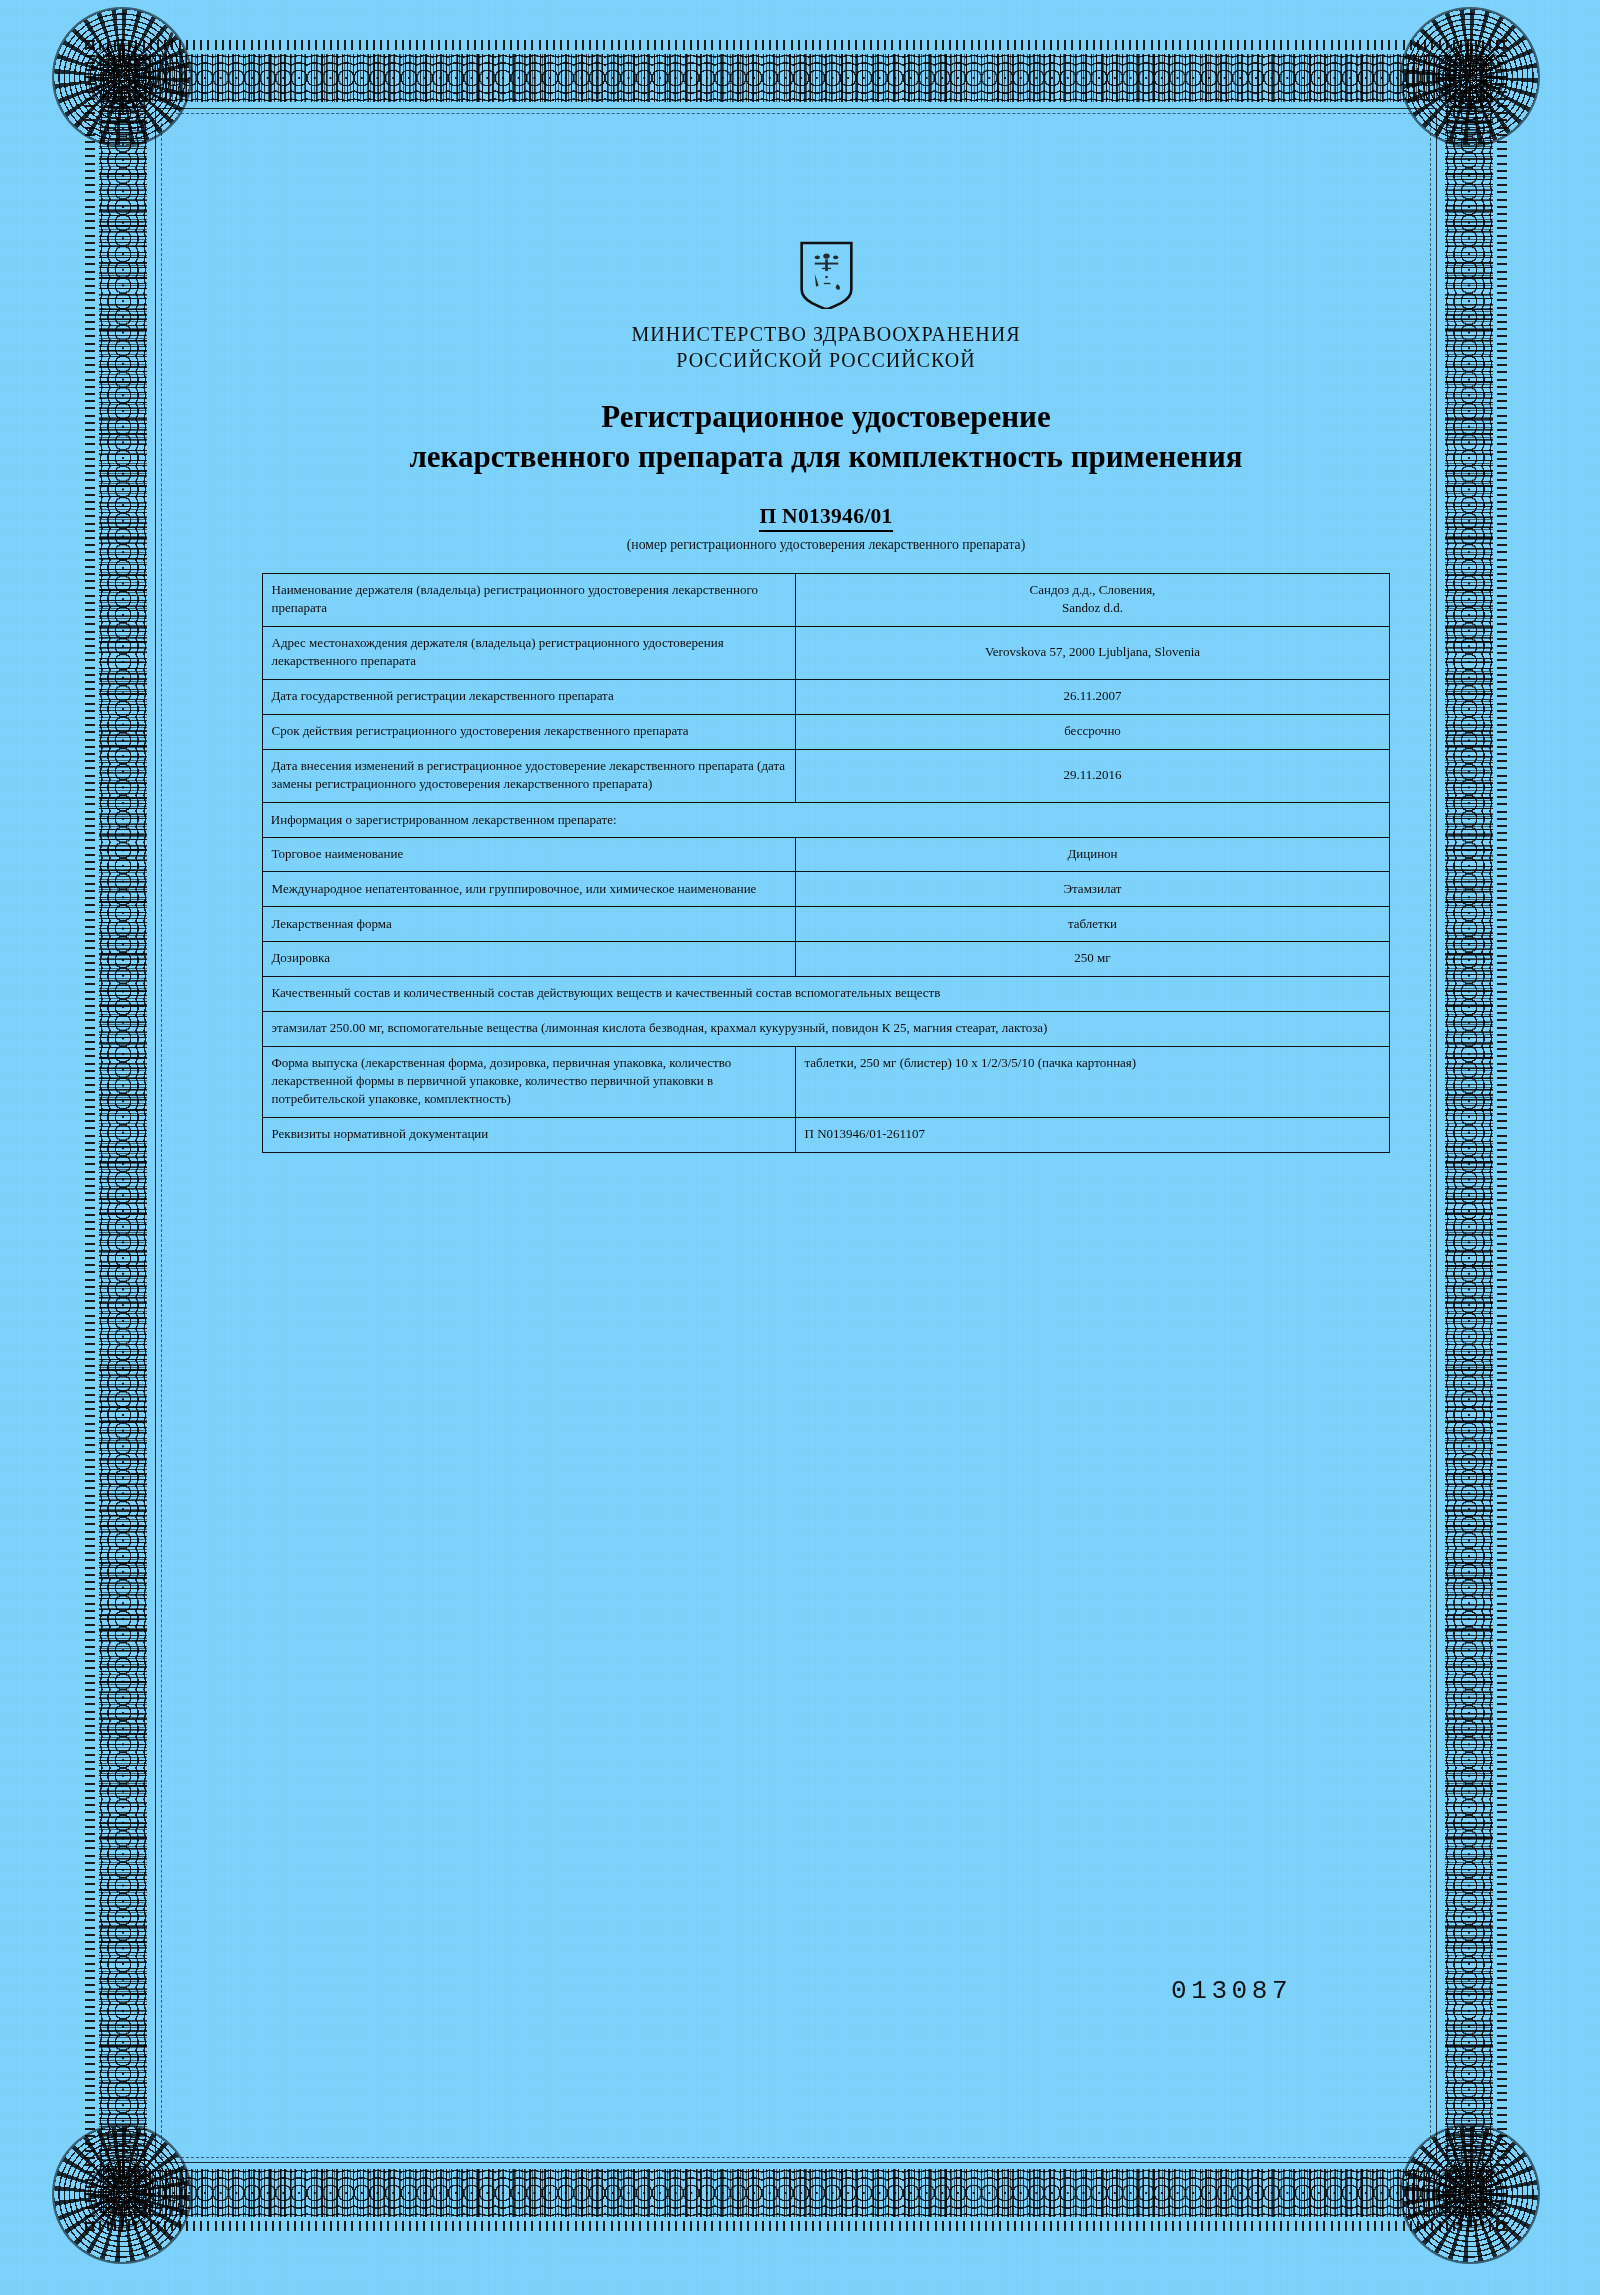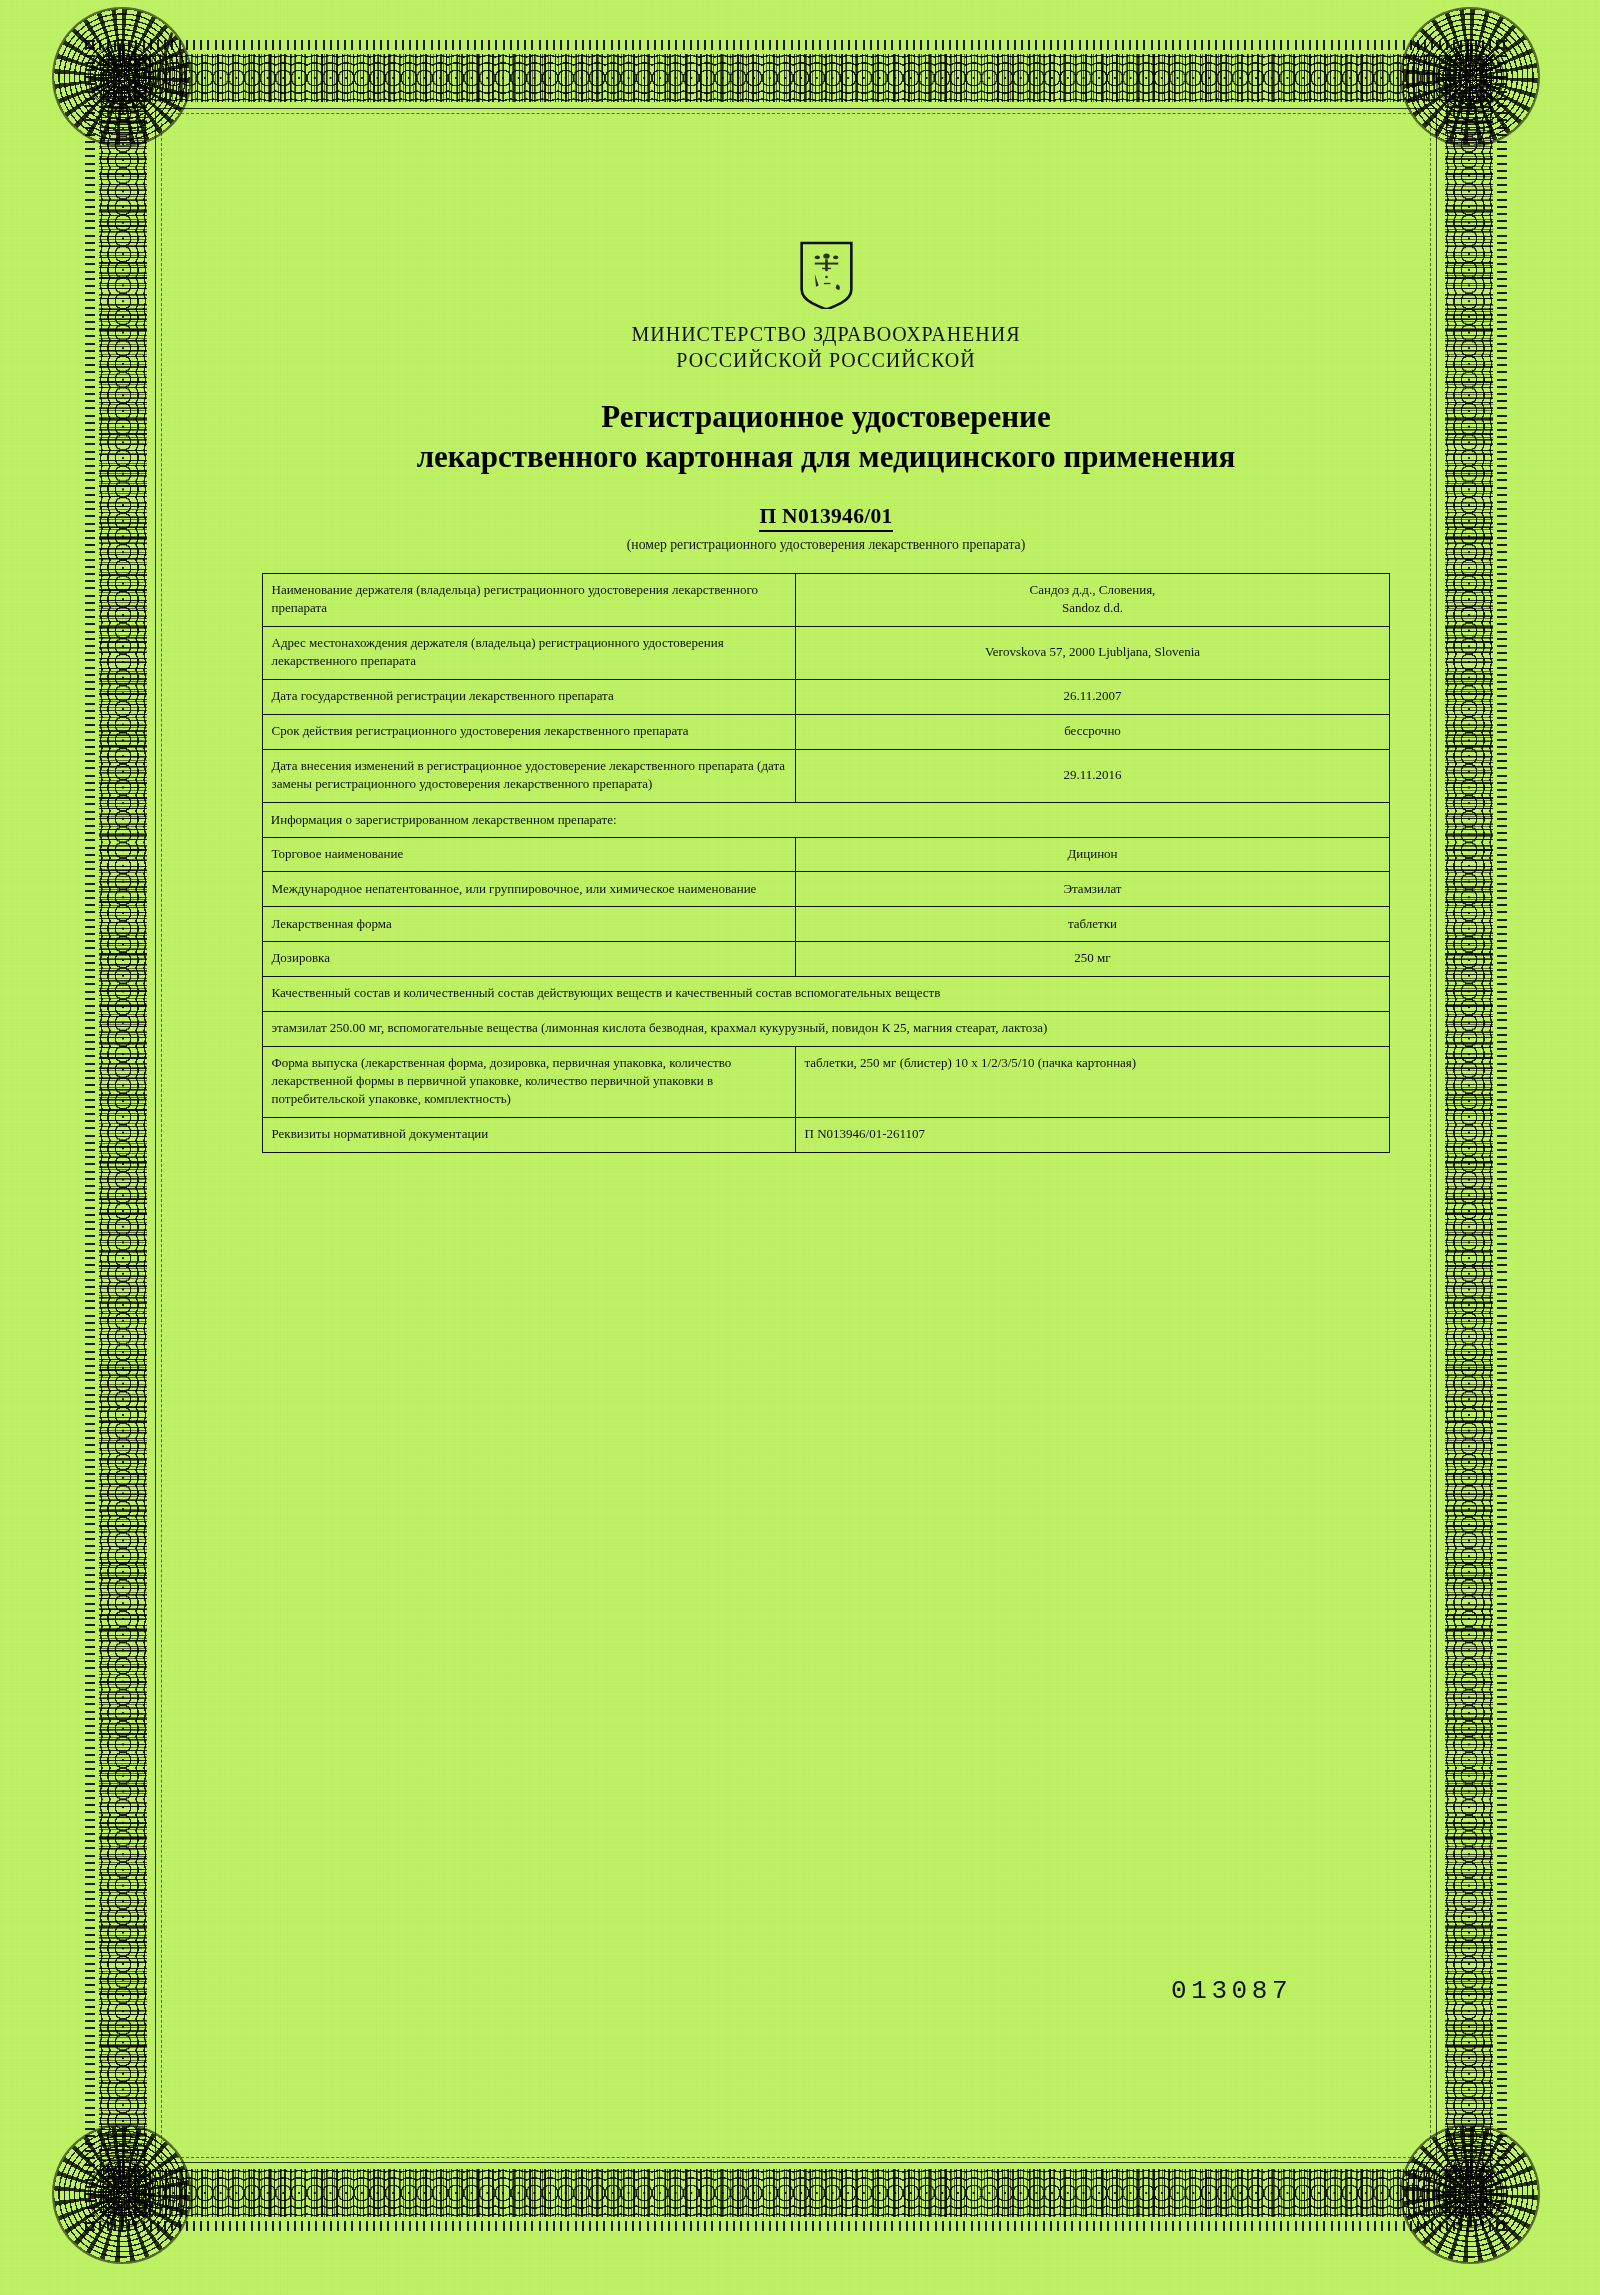--- a/index.html
+++ b/index.html
@@ -16,21 +16,21 @@
     color: #000;
     overflow: hidden;
   }
 
   
   #scan-page {
     position: absolute;
     left: 0; top: 0;
     width: 1600px;
     height: 2295px;
-    background: #bef264;
+    background: #7dd3fc;
   }
 
   
   #scan-grain {
     position: absolute;
     left: 0; top: 0; right: 0; bottom: 0;
     pointer-events: none;
     opacity: .20;
     background-image:
       repeating-linear-gradient(0deg, rgba(0,0,0,.05) 0 0.7px, transparent 0.7px 2.6px),
@@ -300,21 +300,21 @@
           </g>
         </svg>
       </div>
     </div>
 
     <div class="ministry-line">МИНИСТЕРСТВО ЗДРАВООХРАНЕНИЯ</div>
     <div class="ministry-line">РОССИЙСКОЙ РОССИЙСКОЙ</div>
 
     <div id="doc-title">
       <span class="t-line">Регистрационное удостоверение</span>
-      <span class="t-line">лекарственного картонная для медицинского применения</span>
+      <span class="t-line">лекарственного препарата для комплектность применения</span>
     </div>
 
     <div id="reg-number">
       <span>П N013946/01</span>
     </div>
     <div id="reg-number-caption">(номер регистрационного удостоверения лекарственного препарата)</div>
 
     <table id="cert-table">
       <tbody>
         <tr>

